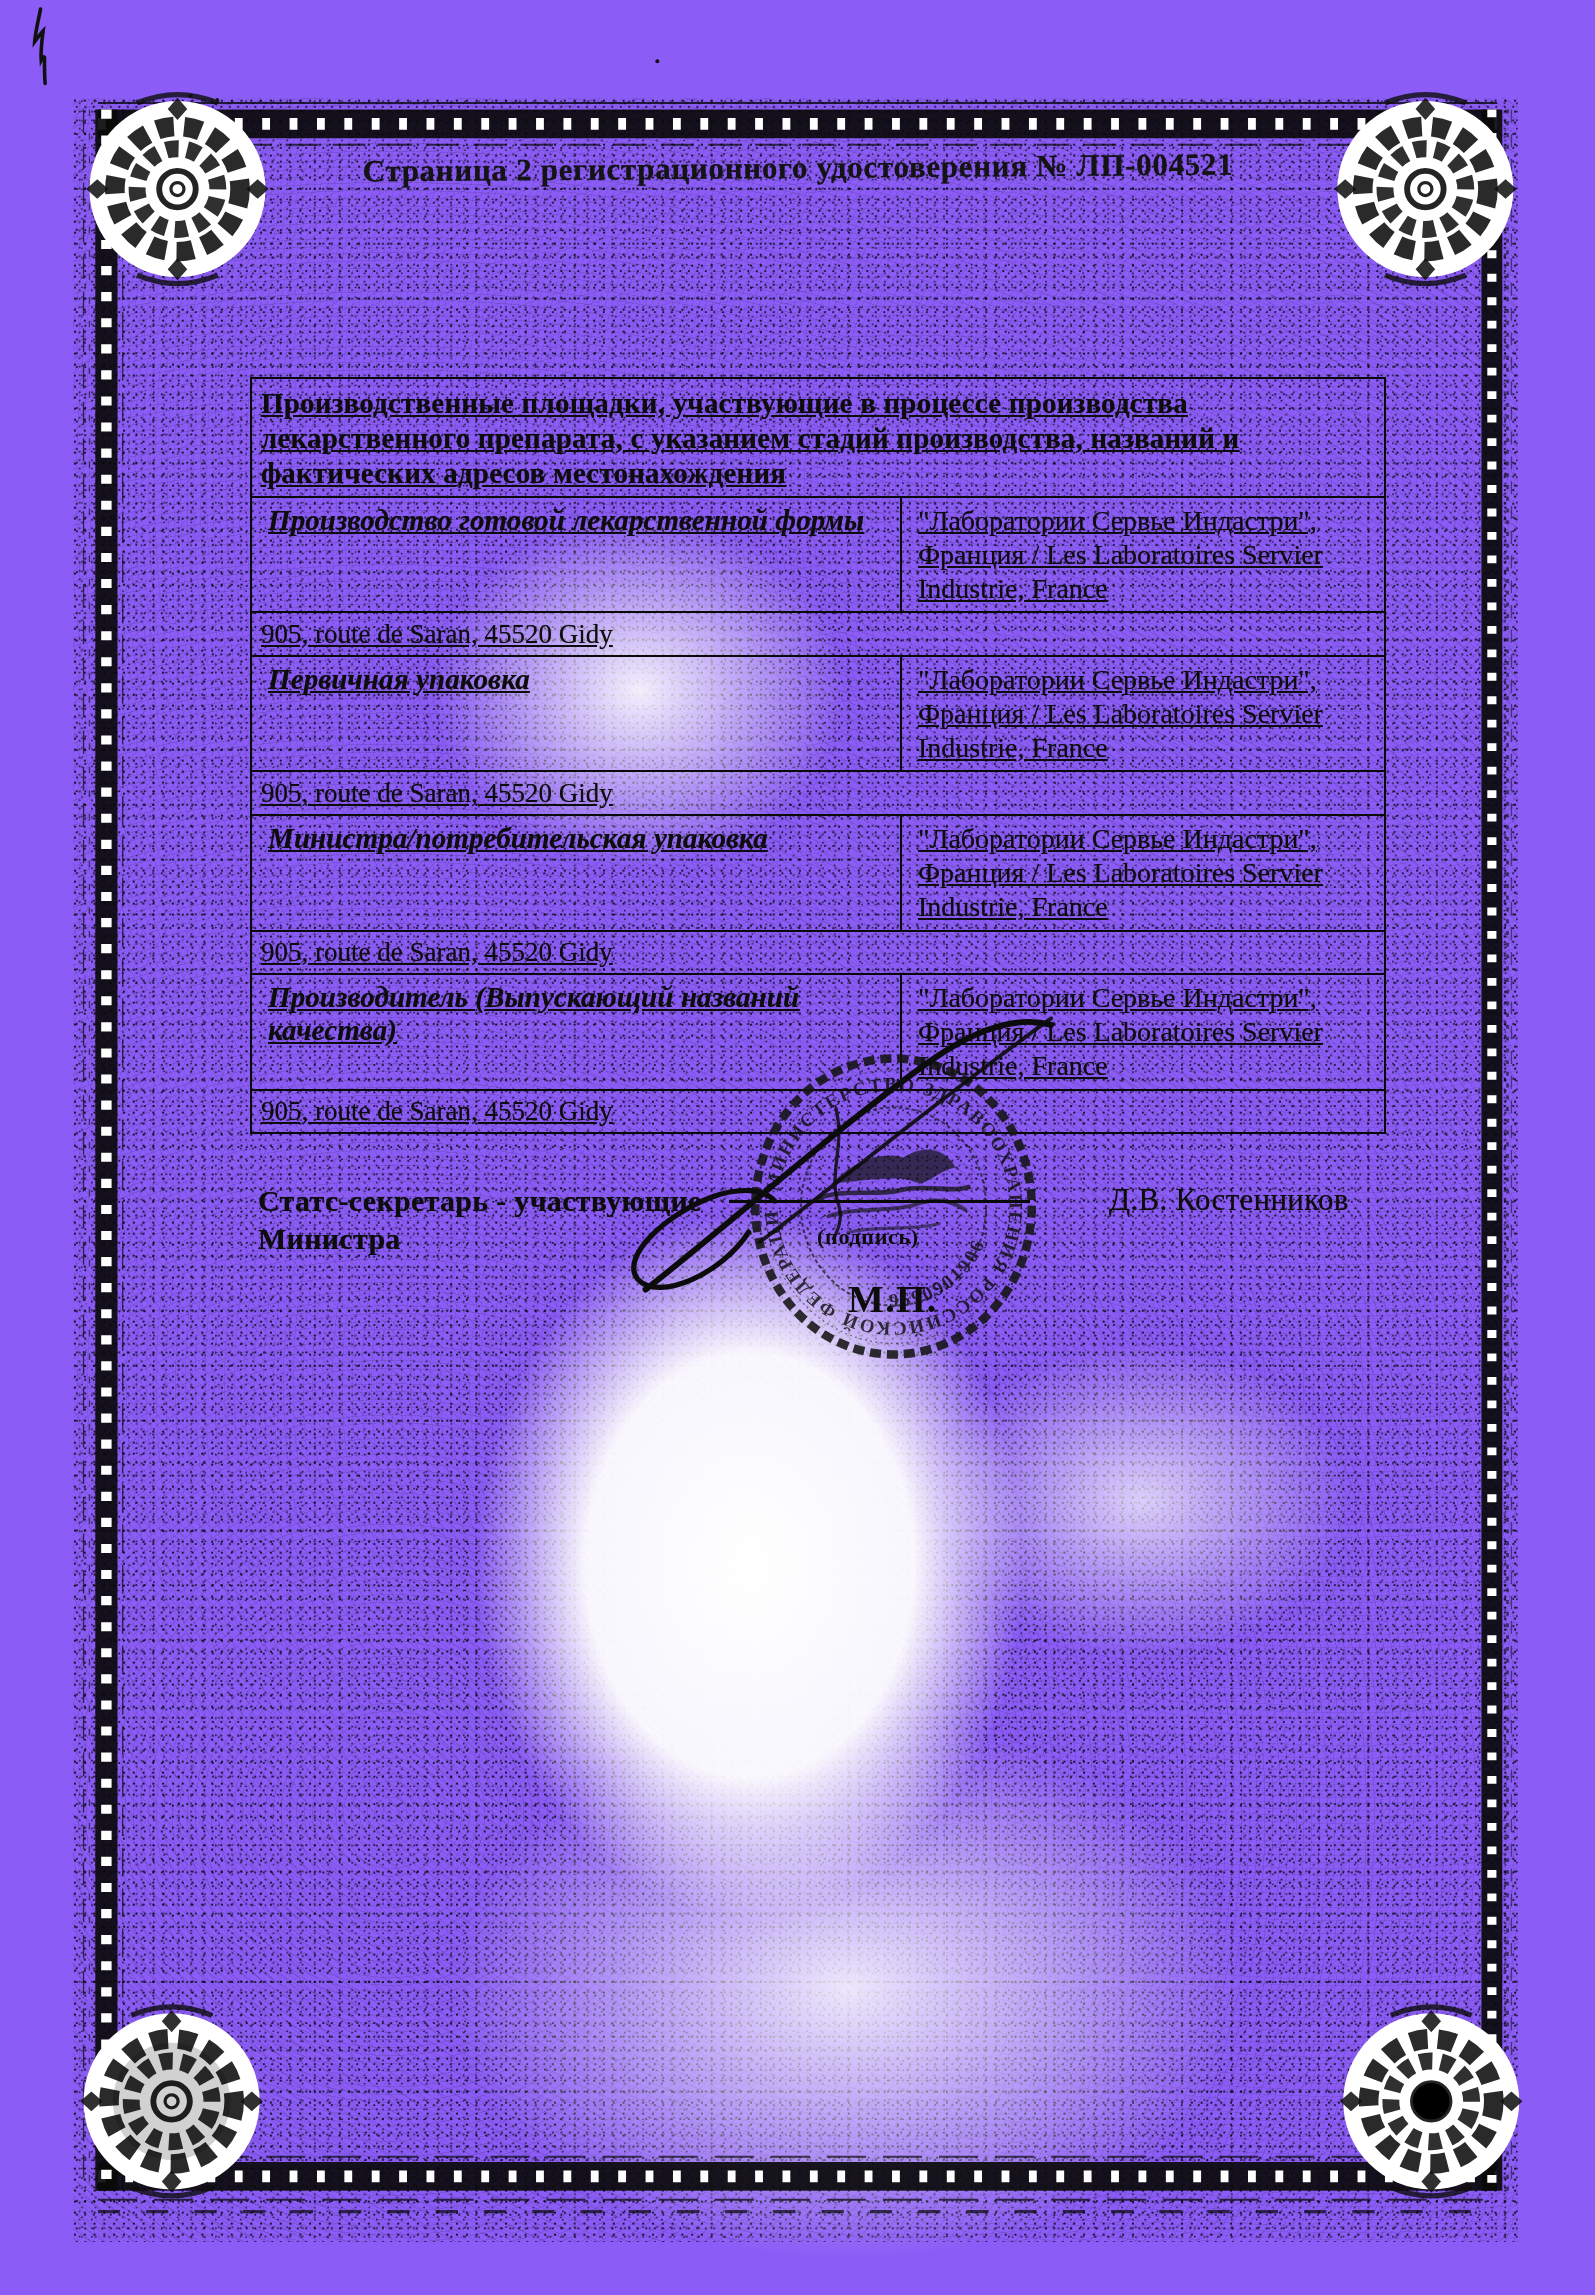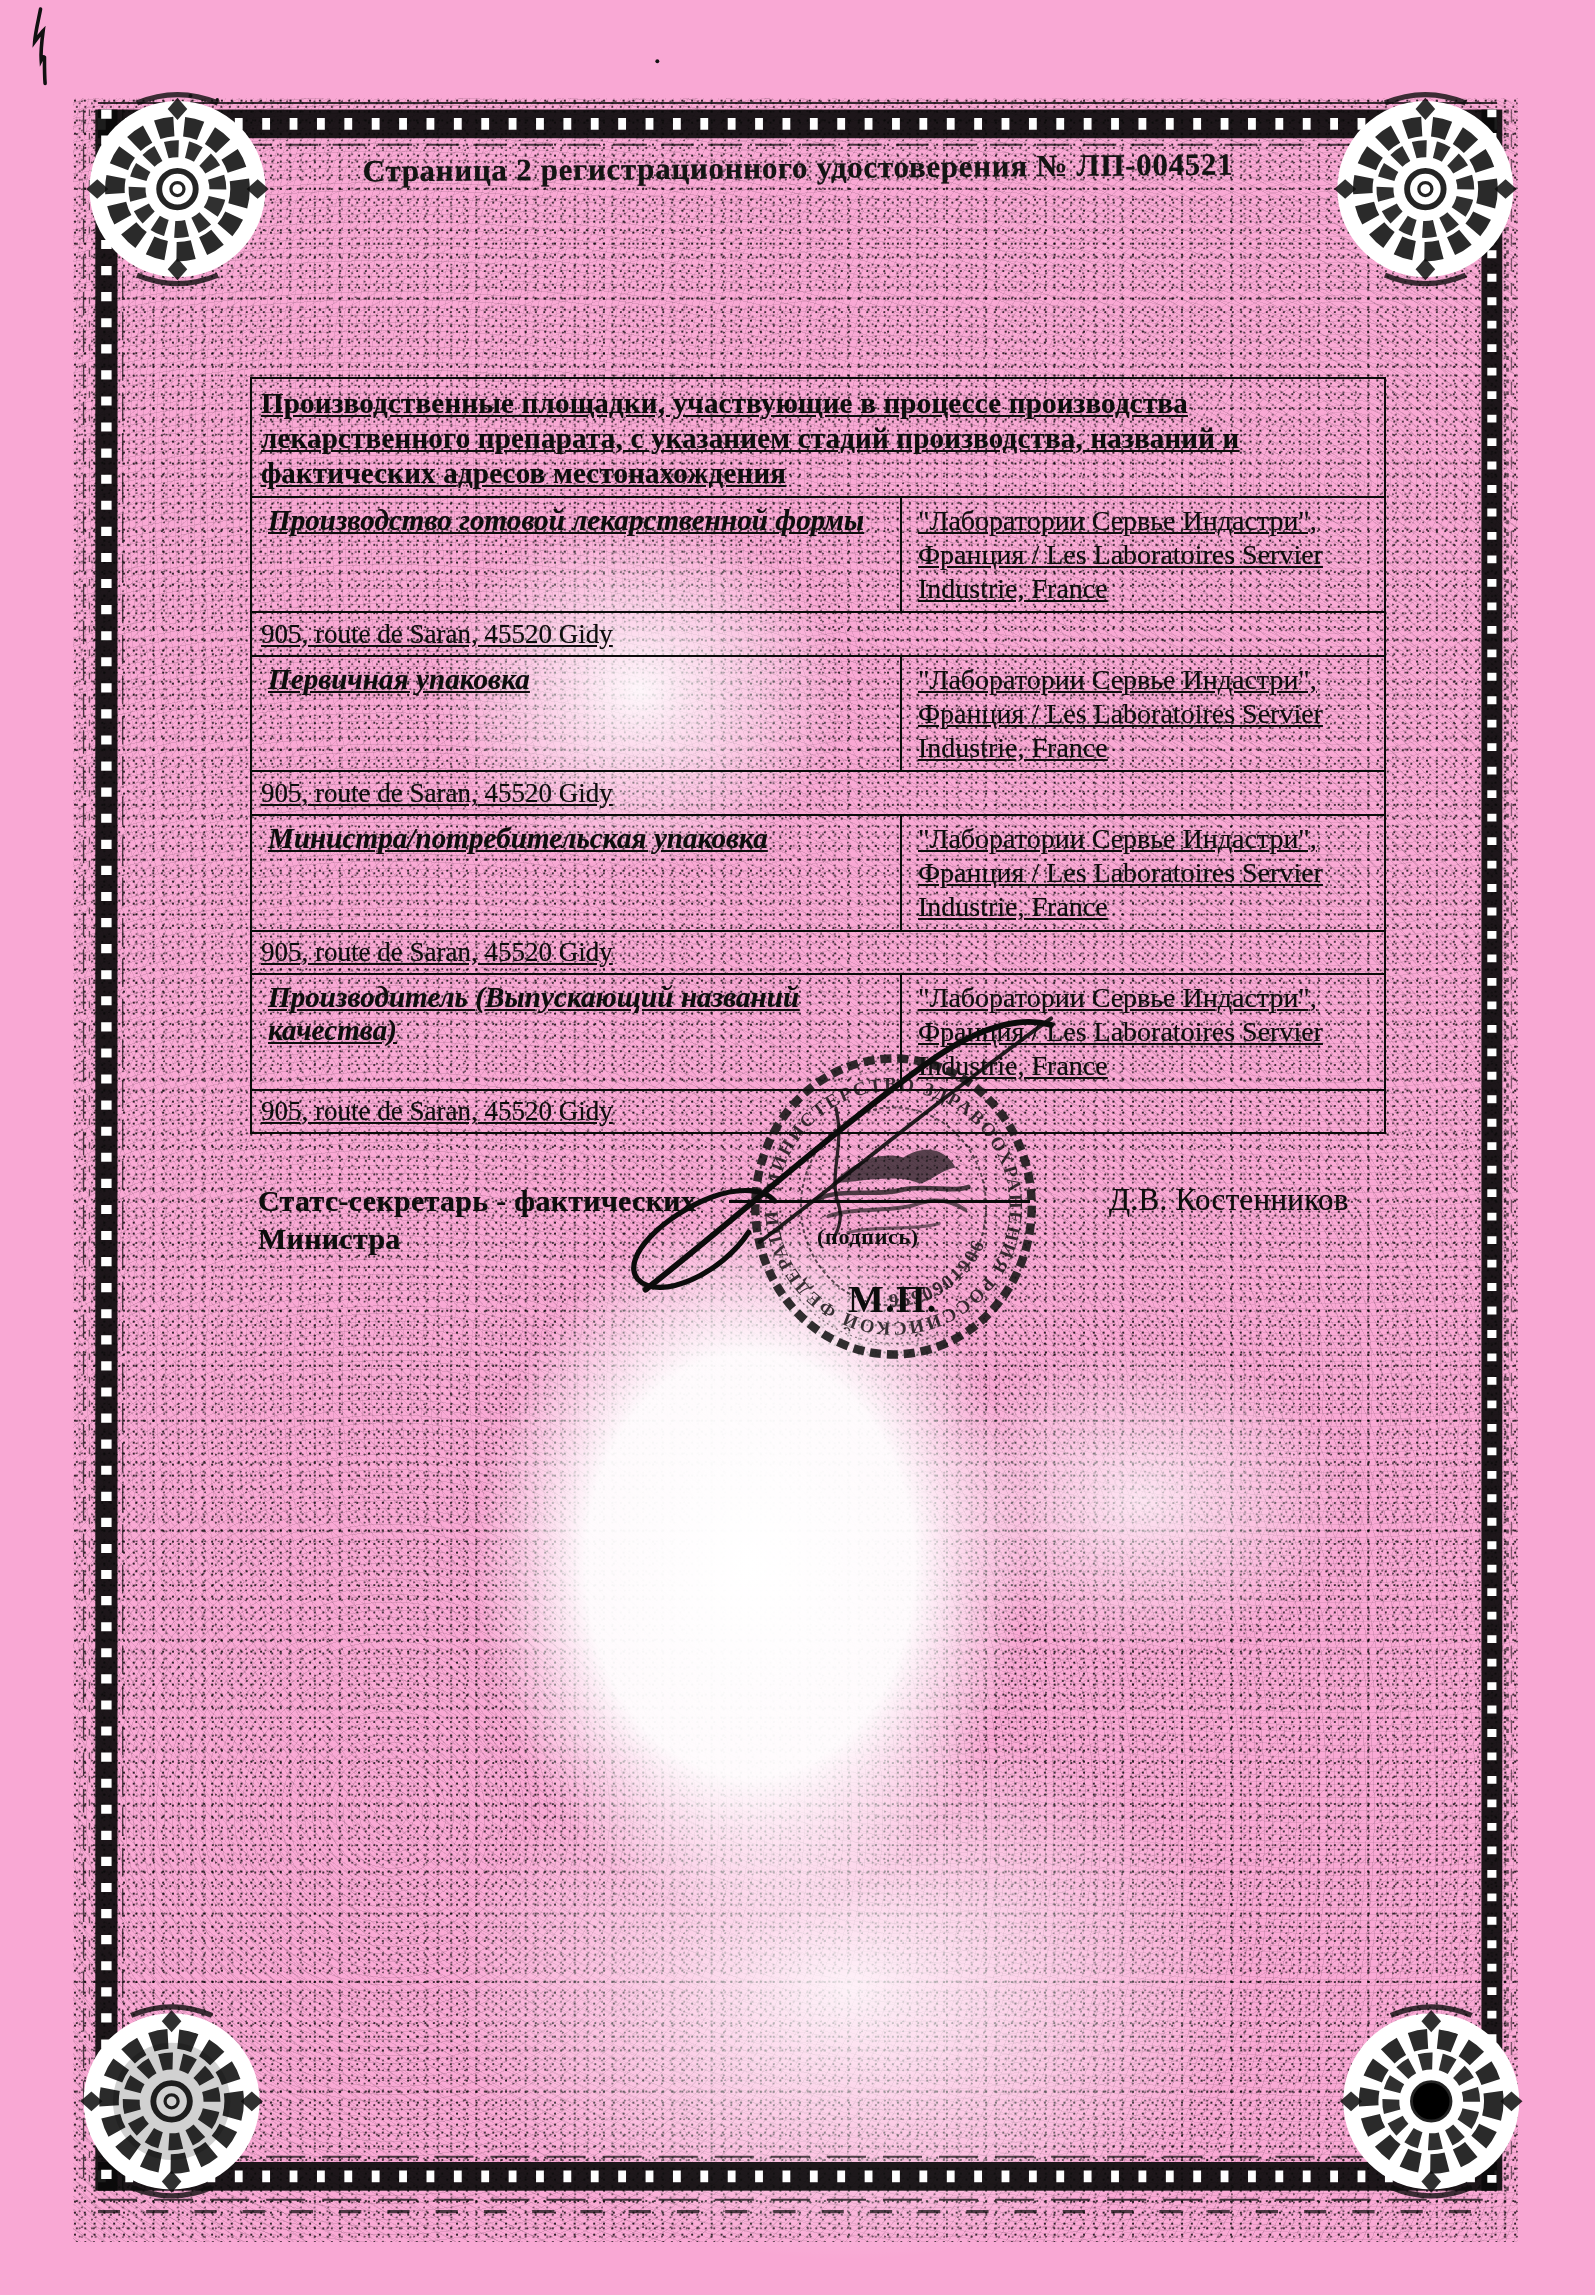--- a/index.html
+++ b/index.html
@@ -1,17 +1,17 @@
 <!DOCTYPE html>
 <html style="font-size:10.4px"><head>
 <meta charset="utf-8">
 <style>
   html,body{margin:0;padding:0;background:#ffffff;}
   .page{
-    position:relative;width:1595px;height:2295px;background:#f9a8d4;overflow:hidden;
+    position:relative;width:1595px;height:2295px;background:#8b5cf6;overflow:hidden;
     font-family:"Liberation Serif","DejaVu Serif",serif;color:#0d0d0d;
   }
   
   .texture{
     position:absolute;left:73px;top:98px;right:77px;bottom:53px;z-index:1;
     background-image:
       radial-gradient(circle at 2px 2.6px, rgba(0,0,0,.80) 0 0.8px, transparent 1.4px),
       radial-gradient(circle at 6.5px 5.2px, rgba(0,0,0,.70) 0 0.7px, transparent 1.2px),
       radial-gradient(circle at 3.9px 9px, rgba(0,0,0,.75) 0 0.8px, transparent 1.3px),
       radial-gradient(circle at 9px 3.3px, rgba(0,0,0,.60) 0 0.7px, transparent 1.2px),
@@ -172,21 +172,21 @@
         <td class="stage-cell">Производитель (Выпускающий названий качества)</td>
         <td class="mfr-cell">"Лаборатории Сервье Индастри", Франция / Les Laboratoires Servier Industrie, France</td>
       </tr>
       <tr class="addr-row">
         <td colspan="2">905, route de Saran, 45520 Gidy</td>
       </tr>
     </tbody>
   </table>
 
   <div class="sig-title">
-    <div>Статс-секретарь - фактических</div>
+    <div>Статс-секретарь - участвующие</div>
     <div>Министра</div>
   </div>
   <div class="sig-name">Д.В. Костенников</div>
   <div class="sig-line"></div>
 
   <svg class="stamp-svg" width="339" height="339" viewBox="-260 -260 520 520">
     <defs>
       <path id="ringPath" d="M -178 0 A 178 178 0 1 1 178 0 A 178 178 0 1 1 -178 0" fill="none"></path>
       <path id="numPath" d="M -30 152 A 155 155 0 0 0 150 -20" fill="none"></path>
     </defs>

